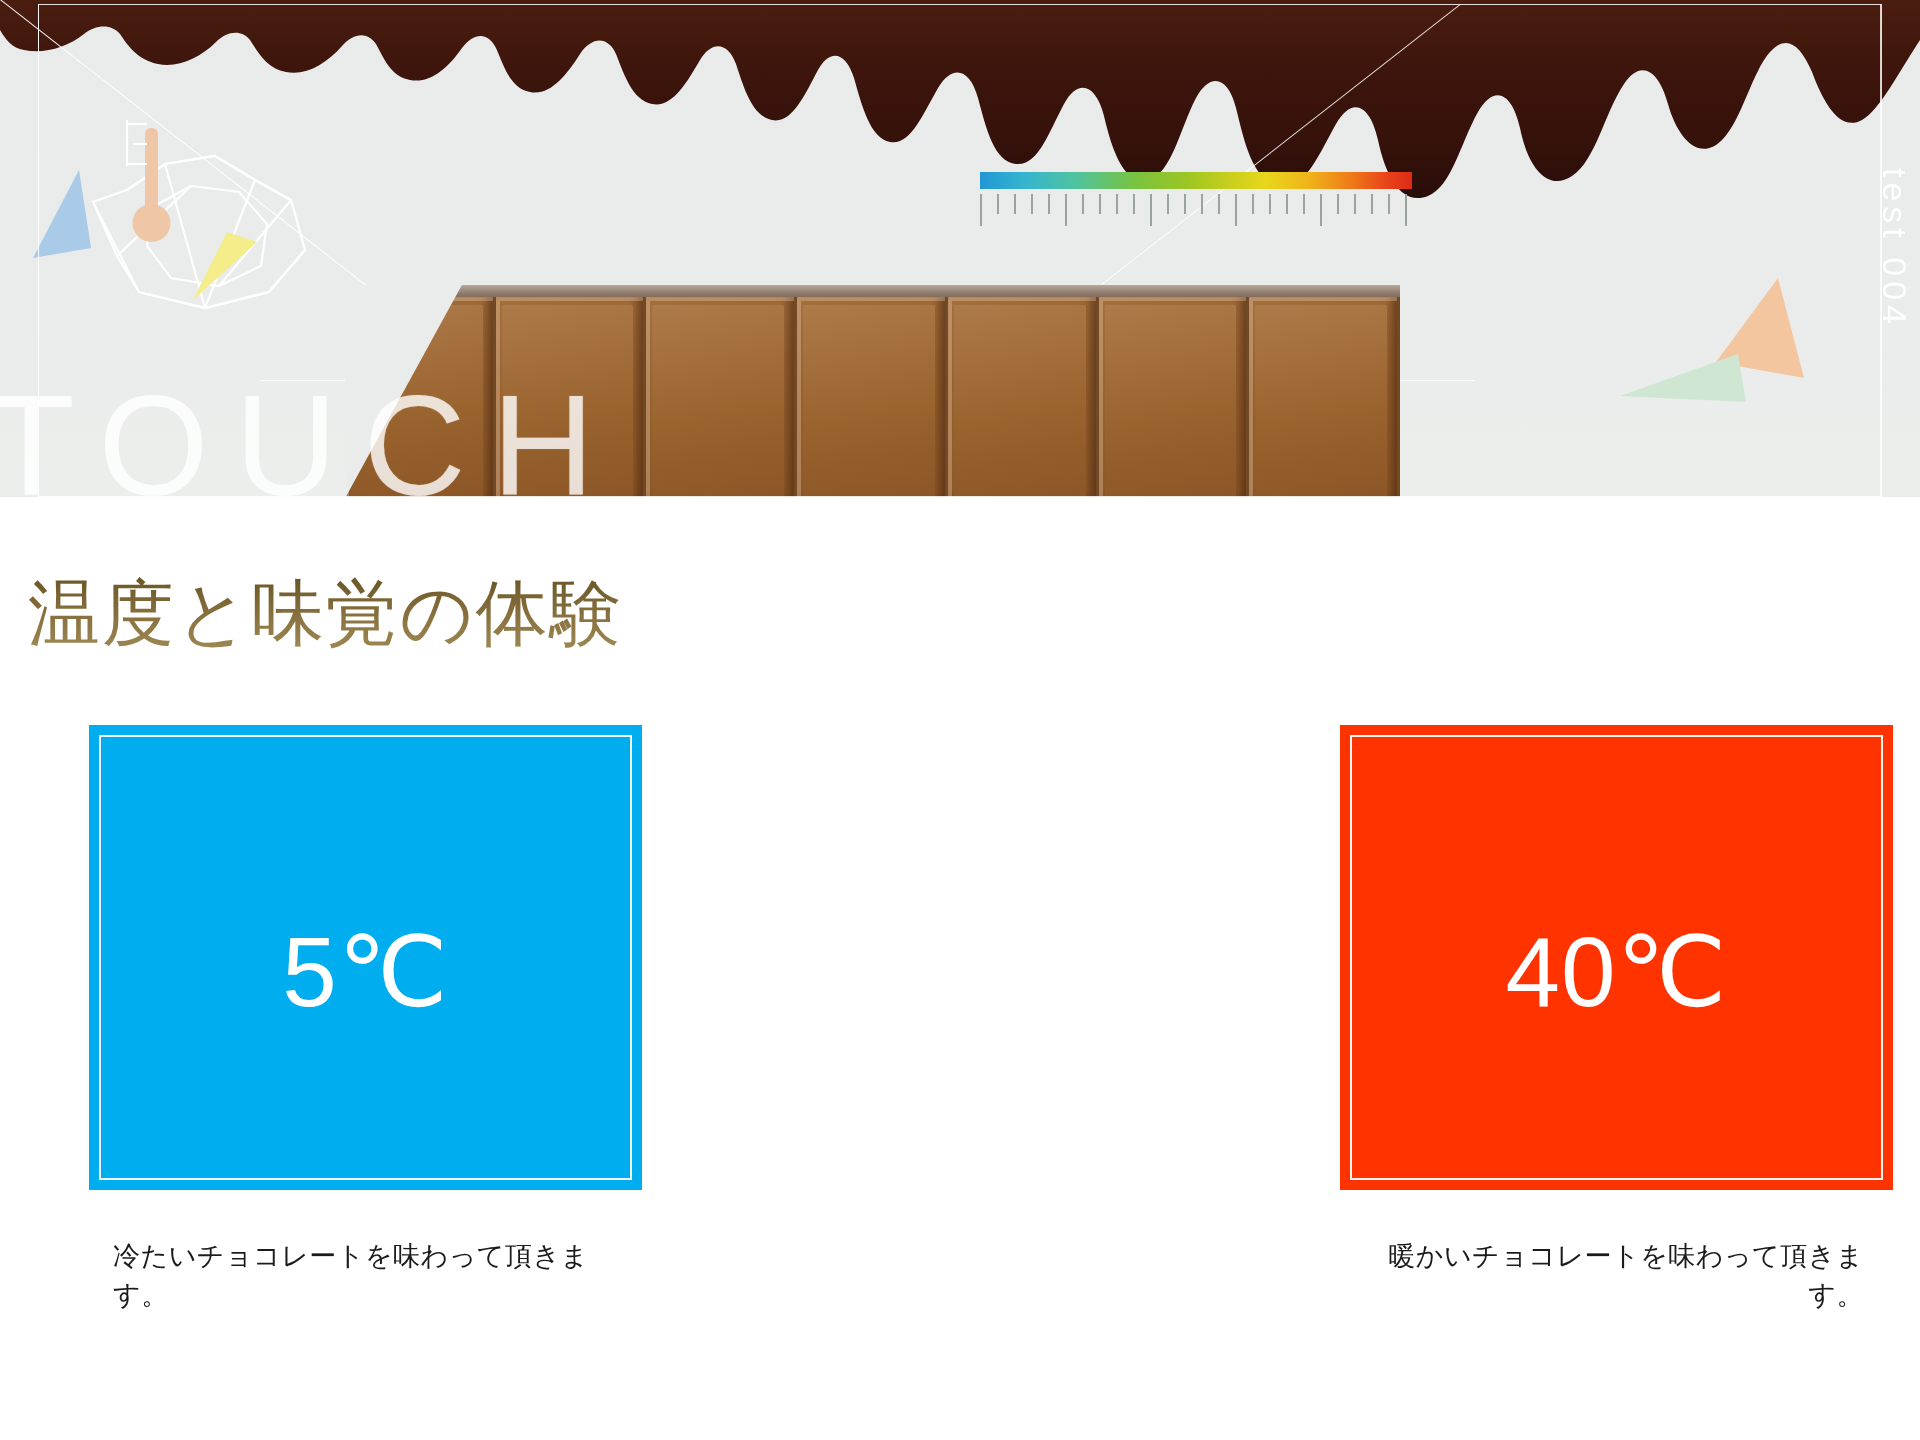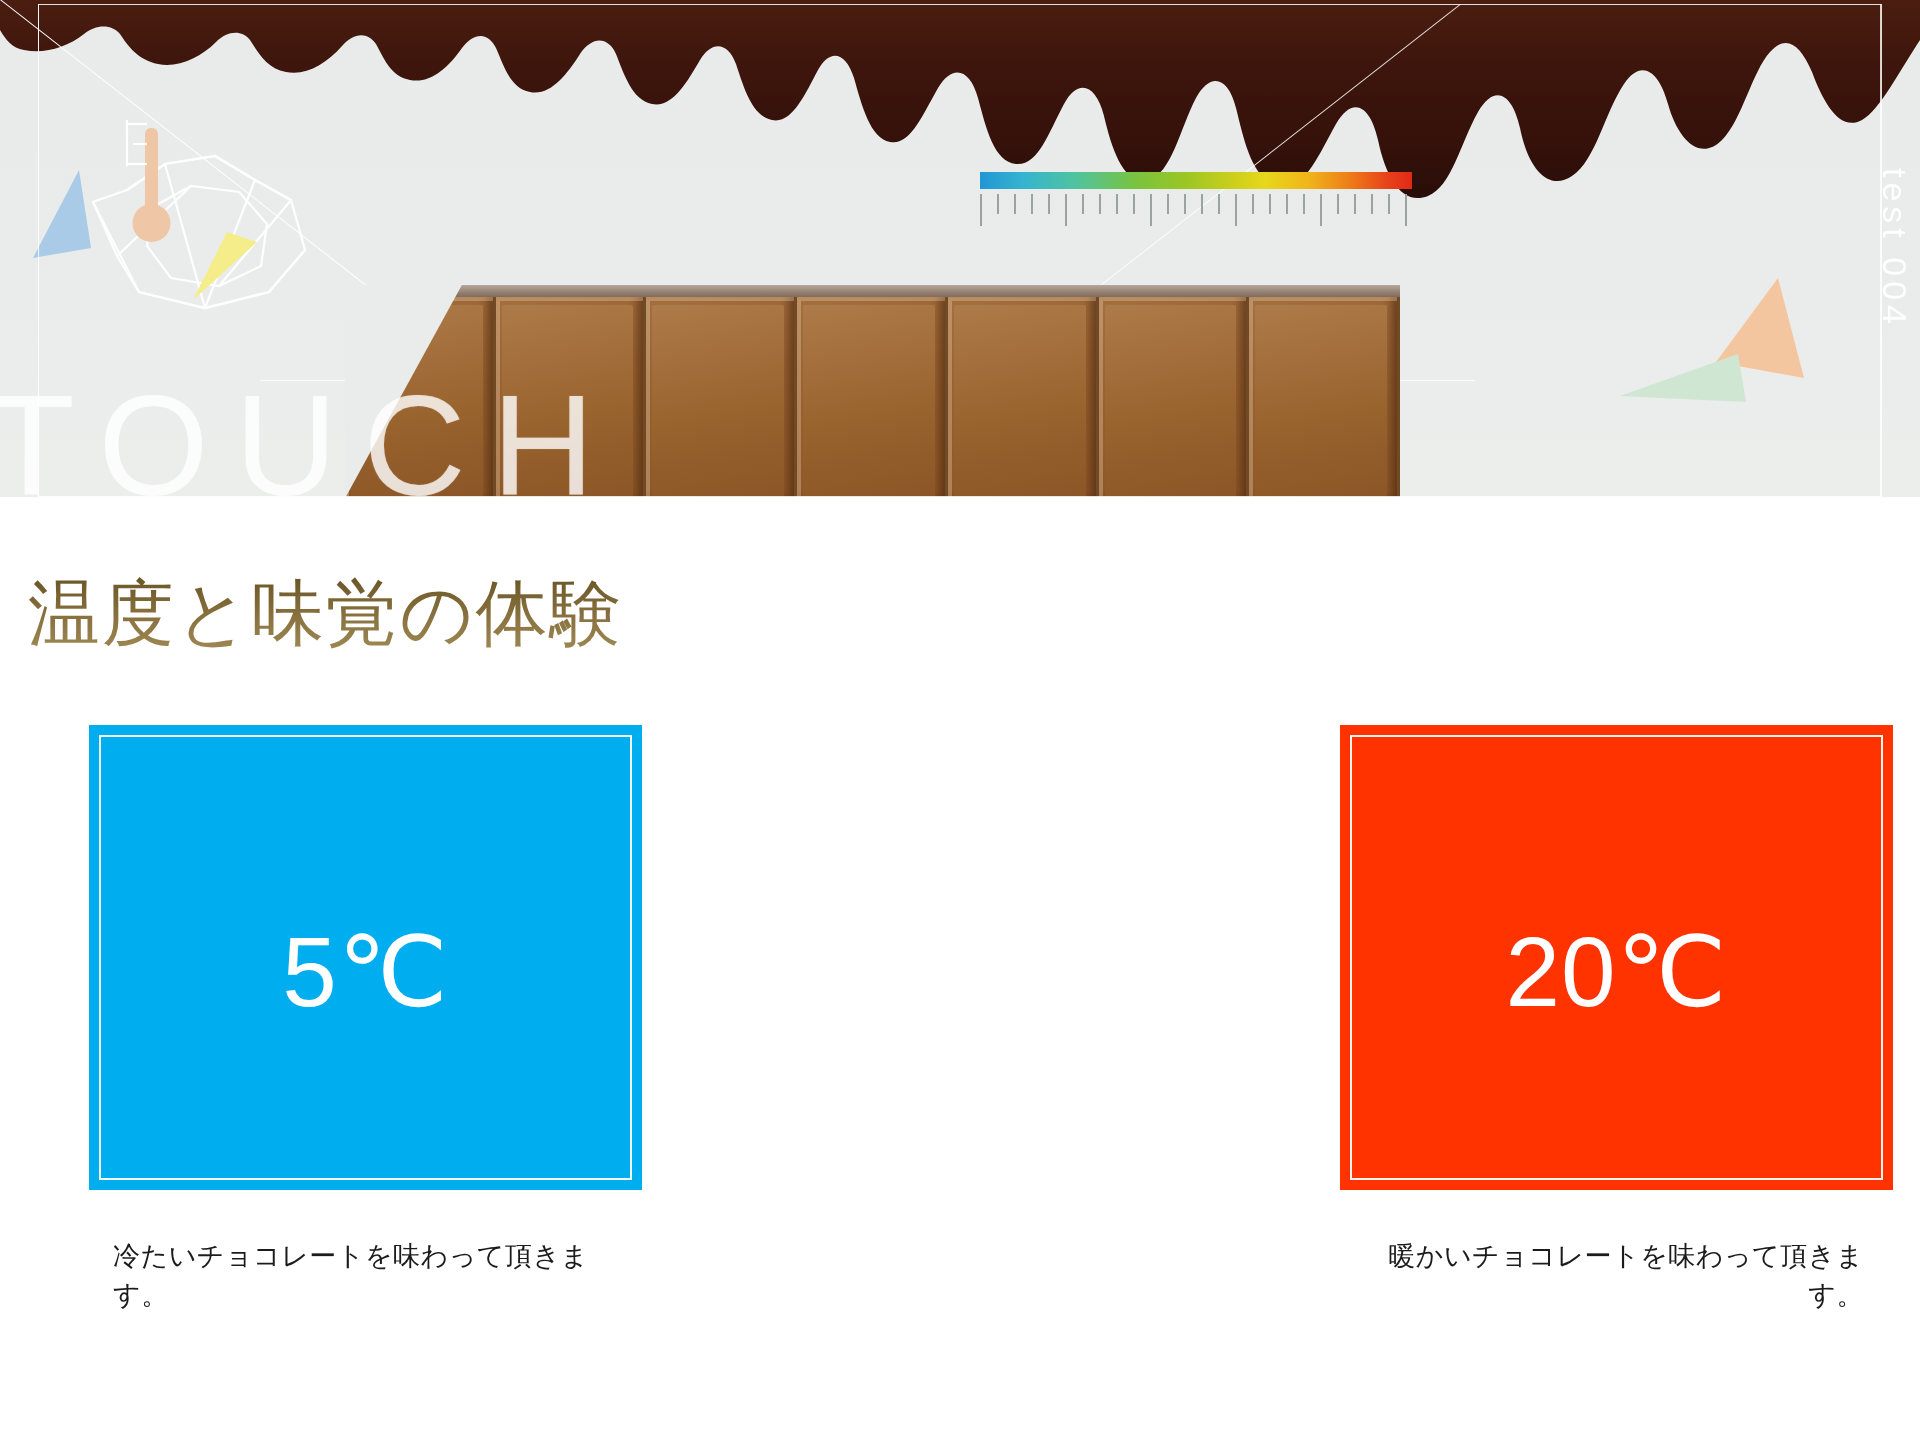--- a/index.html
+++ b/index.html
@@ -332,19 +332,19 @@
 
   <div class="card c0">
     <div class="swatch" style="background:#00AEEF;">
       <span class="temp">5℃</span>
     </div>
   </div>
 
 
   <div class="card c2">
     <div class="swatch" style="background:#FF3300;">
-      <span class="temp">20℃</span>
+      <span class="temp">40℃</span>
     </div>
   </div>
 
   <p class="caption c0">冷たいチョコレートを味わって頂きます。</p>
   <p class="caption c2">暖かいチョコレートを味わって頂きます。</p>
 </div>
 
 </body></html>

